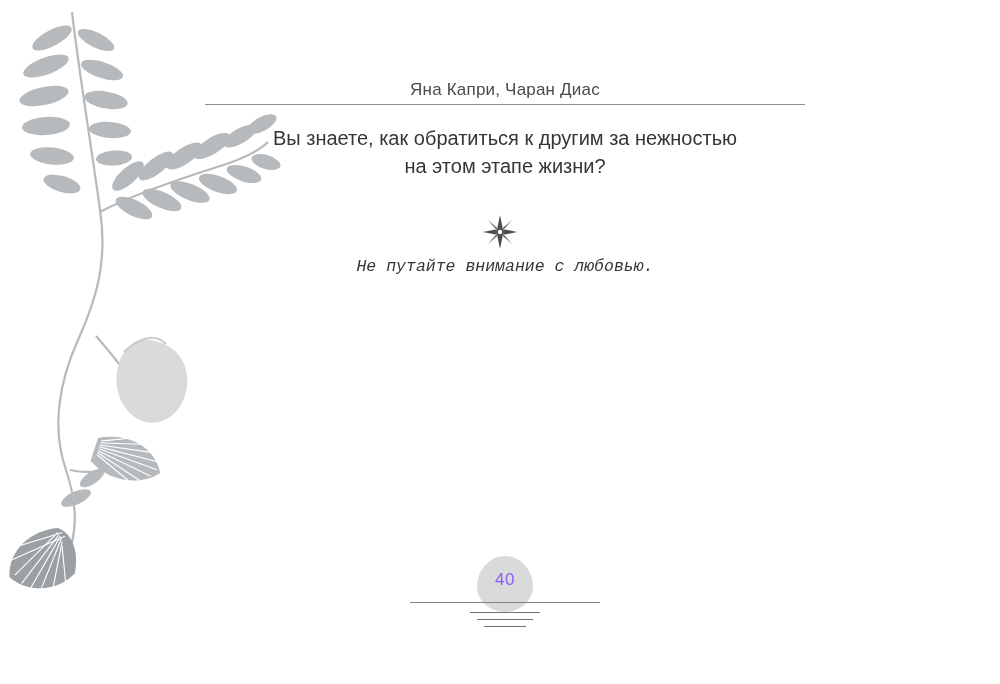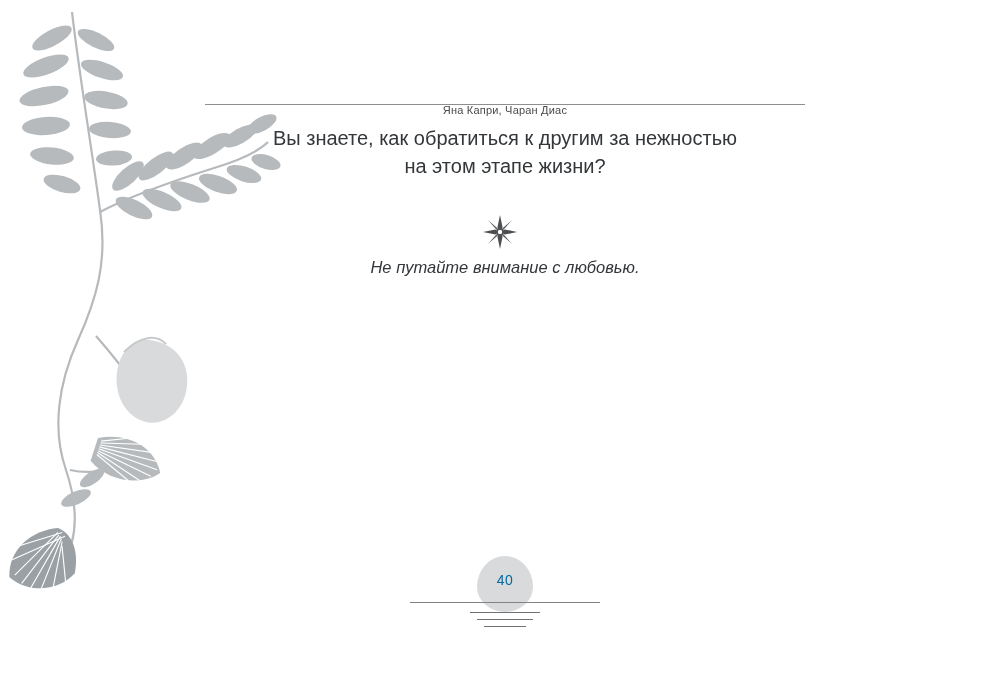--- a/index.html
+++ b/index.html
@@ -33,24 +33,23 @@
     pointer-events: none;
   }
 
   
   .running-head {
     position: absolute;
     left: 205px;
     top: 80px;
     width: 600px;
     text-align: center;
-    font-size: 11px;
+    font-size: 17px;
     letter-spacing: 0.2px;
     color: #4a4a4a;
-    margin-top: 24px;
   }
   .header-rule {
     position: absolute;
     left: 205px;
     top: 104px;
     width: 600px;
     height: 1px;
     background: #8e8e8e;
   }
 
@@ -78,20 +77,21 @@
   .affirmation {
     position: absolute;
     left: 205px;
     top: 254px;
     width: 600px;
     text-align: center;
     font-size: 16.5px;
     line-height: 26px;
     font-style: italic;
     color: #33373a;
+    font-family: Liberation Mono, monospace;
   }
 
   
   .folio {
     position: absolute;
     left: 415px;
     top: 556px;
     width: 180px;
     height: 90px;
   }
@@ -106,22 +106,22 @@
   }
   .folio-num {
     position: absolute;
     left: 62px;
     top: 0px;
     width: 56px;
     height: 48px;
     display: flex;
     align-items: center;
     justify-content: center;
-    font-size: 14px;
-    color: #0369a1;
+    font-size: 17px;
+    color: #8b5cf6;
     letter-spacing: 0.5px;
   }
   .folio-rule {
     position: absolute;
     left: -5px;
     top: 46px;
     width: 190px;
     height: 1px;
     background: #7f8386;
   }

